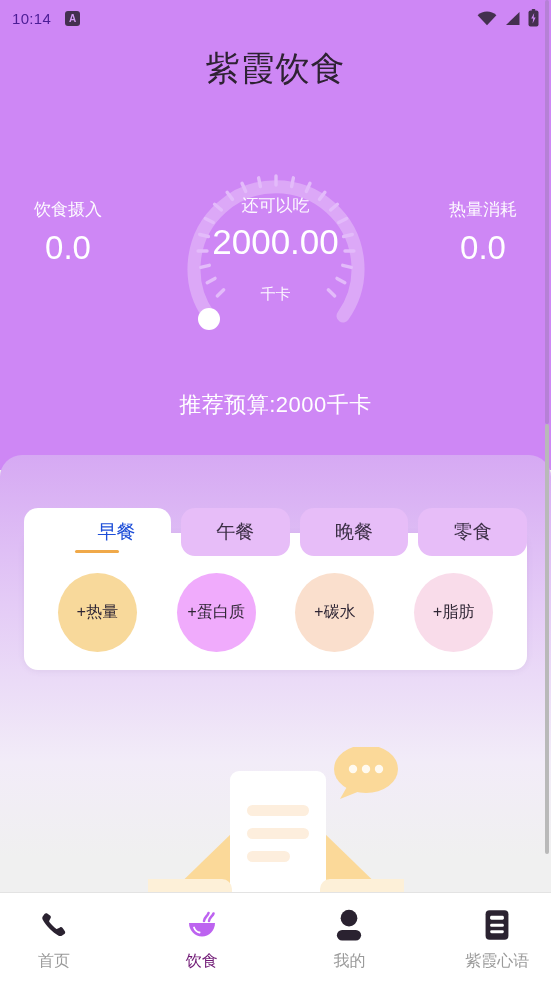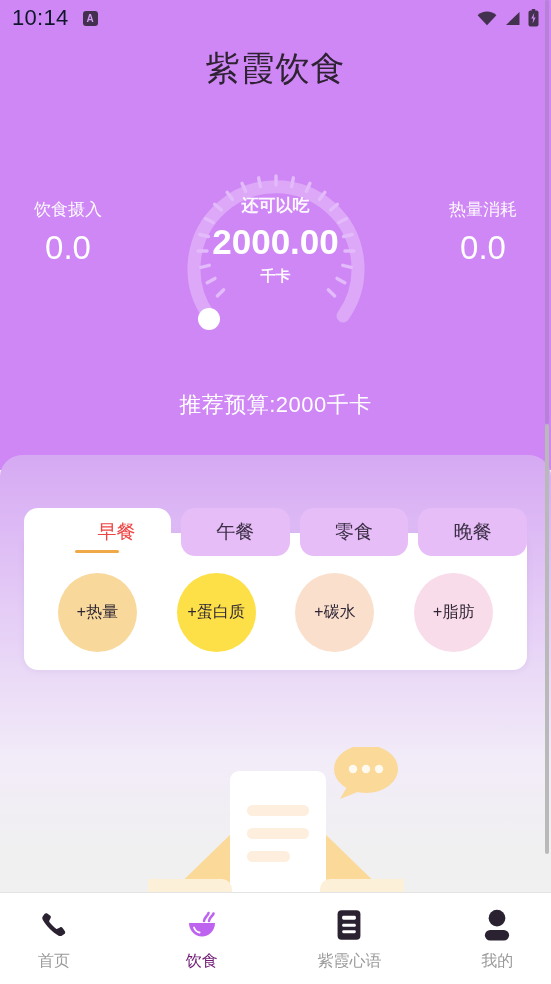--- a/index.html
+++ b/index.html
@@ -22,22 +22,22 @@
     background:#ce87f5;
   }
 
   
   .statusbar {
     position:absolute; top:0; left:0; right:0; height:36px;
     display:flex; align-items:center; padding:0 12px;
     color:#3a2a44;
   }
   .status-time {
-    font-size:22px; font-weight:400; letter-spacing:.3px;
-    color:#0f172a;
+    font-size:15px; font-weight:400; letter-spacing:.3px;
+    color:#4c1d95;
   }
   .status-appicon {
     width:15px; height:15px; margin-left:14px;
     background:#43304f; border-radius:3px;
     position:relative;
   }
   .status-appicon::after{
     content:"A"; position:absolute; inset:0;
     color:#d49bf5; font-size:10px; line-height:15px; text-align:center;
     font-weight:bold;
@@ -58,25 +58,25 @@
   .gauge-wrap {
     position:absolute; top:140px; left:0; right:0; height:220px;
   }
   .gauge {
     position:absolute; left:50%; top:0; transform:translateX(-50%);
     width:200px; height:206px;
   }
   .gauge svg { display:block; overflow:visible; }
   .gauge-center {
     position:absolute; left:0; right:0; top:54px;
-    text-align:center; color:#fff;font-weight:bold;
+    text-align:center; color:#fff;
   }
   .gauge-label { font-size:17px; opacity:.95; margin-bottom:2px; }
   .gauge-value { font-size:35px; letter-spacing:0px; line-height:46px; }
-  .gauge-unit  { font-size:15px; opacity:.95; margin-top:2px; }
+  .gauge-unit  { font-size:15px; opacity:.95; margin-top:20px; }
 
   .side-stat {
     position:absolute; top:58px; width:140px; text-align:center; color:#fff;
   }
   .side-stat.left  { left:-2px; }
   .side-stat.right { right:-2px; }
   .side-stat .lbl { font-size:17px; margin-bottom:8px; opacity:.97; }
   .side-stat .val { font-size:33px; line-height:38px; }
 
   .budget {
@@ -108,21 +108,21 @@
     background:#e7bdf8;
     border-top-left-radius:14px; border-top-right-radius:14px;
     border-bottom-left-radius:14px; border-bottom-right-radius:14px;
     display:flex; align-items:center; justify-content:center;
     font-size:19px; color:#3c2f46;
     position:relative;
   }
   .tab.active {
     background:#ffffff;
     border-bottom-left-radius:0; border-bottom-right-radius:0;
-    color:#ef4444;
+    color:#1d4ed8;
     padding-left:38px;
   }
   .tab.active::after {
     content:""; position:absolute; bottom:3px; left:50%;
     transform:translateX(-50%);
     width:44px; height:3px; border-radius:2px;
     background:#f0a949;
   }
   .macro-row {
     display:flex; justify-content:space-around; align-items:center;
@@ -262,32 +262,32 @@
     <div class="meal-card">
 
       <div class="tabs">
         <div class="tab active">
           <span>早餐</span>
         </div>
         <div class="tab">
           <span>午餐</span>
         </div>
         <div class="tab">
+          <span>晚餐</span>
+        </div>
+        <div class="tab">
           <span>零食</span>
-        </div>
-        <div class="tab">
-          <span>晚餐</span>
         </div>
       </div>
 
       <div class="macro-row">
         <div class="macro" style="background:#f8d99b">
           <span>+热量</span>
         </div>
-        <div class="macro" style="background:#fde047">
+        <div class="macro" style="background:#f0abfc">
           <span>+蛋白质</span>
         </div>
         <div class="macro" style="background:#fadfcd">
           <span>+碳水</span>
         </div>
         <div class="macro" style="background:#f9dcea">
           <span>+脂肪</span>
         </div>
       </div>
     </div>
@@ -336,34 +336,34 @@
           <path d="M8 17.5 c1 2.8 3.2 4.6 5.6 5" stroke="#ffffff" stroke-width="1.8" fill="none" stroke-linecap="round"></path>
           <path d="M18 11 C18 7.5 21.5 6.5 22.5 3" stroke="#bd63f0" stroke-width="2.6" fill="none" stroke-linecap="round"></path>
           <path d="M23 11 C23 7.5 26.5 6.5 27.5 3.5" stroke="#bd63f0" stroke-width="2.6" fill="none" stroke-linecap="round"></path>
         </svg>
       </span>
       <span class="nav-lbl">饮食</span>
     </div>
 
     <div class="nav-item">
       <span class="nav-ico">
+        <svg width="30" height="32" viewBox="0 0 26 28">
+          <circle cx="13" cy="8" r="7.3" fill="#2a2230"></circle>
+          <rect x="2.4" y="18.4" width="21.2" height="9.2" rx="4.6" fill="#2a2230"></rect>
+        </svg>
+      </span>
+      <span class="nav-lbl">我的</span>
+    </div>
+
+    <div class="nav-item">
+      <span class="nav-ico">
         <svg width="28" height="32" viewBox="0 0 24 28">
           <rect x="2" y="1" width="20" height="26" rx="3.5" fill="#2a2230"></rect>
           <rect x="6" y="6" width="12" height="3.4" rx="1.2" fill="#ffffff"></rect>
           <rect x="6" y="13" width="12" height="2.6" rx="1.2" fill="#ffffff"></rect>
           <rect x="6" y="18.6" width="12" height="2.6" rx="1.2" fill="#ffffff"></rect>
         </svg>
       </span>
       <span class="nav-lbl">紫霞心语</span>
     </div>
-
-    <div class="nav-item">
-      <span class="nav-ico">
-        <svg width="30" height="32" viewBox="0 0 26 28">
-          <circle cx="13" cy="8" r="7.3" fill="#2a2230"></circle>
-          <rect x="2.4" y="18.4" width="21.2" height="9.2" rx="4.6" fill="#2a2230"></rect>
-        </svg>
-      </span>
-      <span class="nav-lbl">我的</span>
-    </div>
   </div>
 
 </div>
 
 </body></html>

